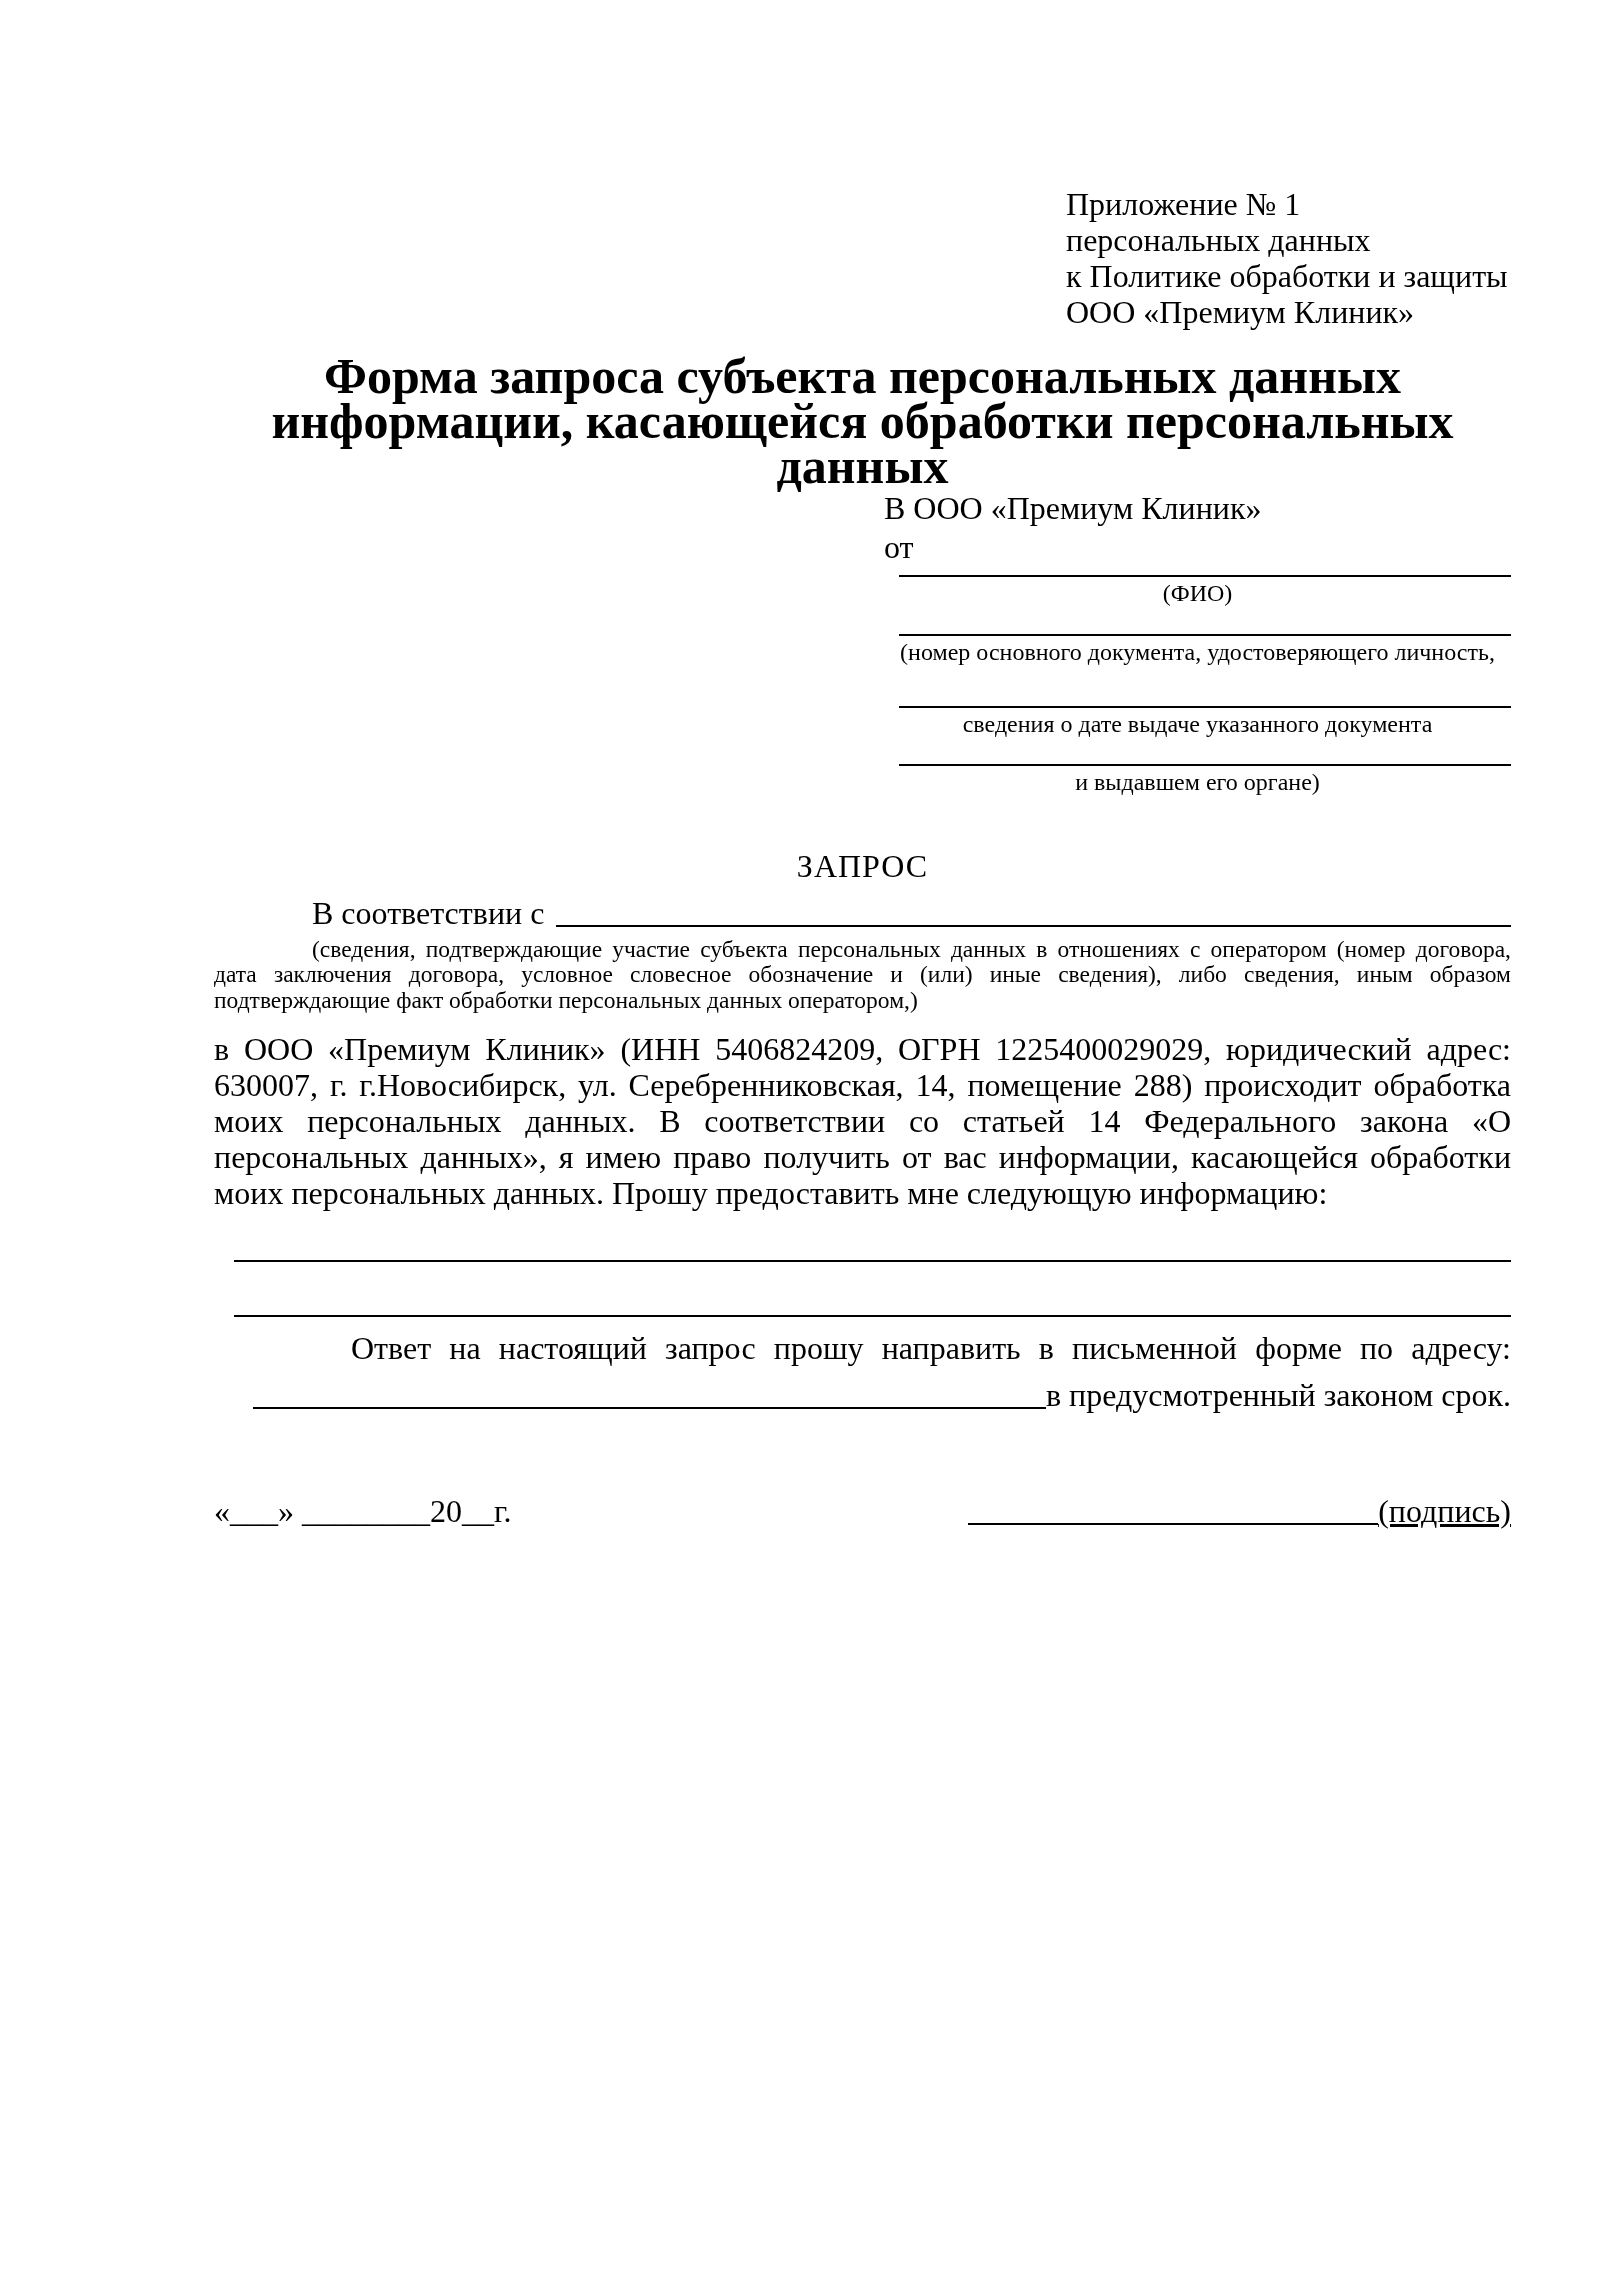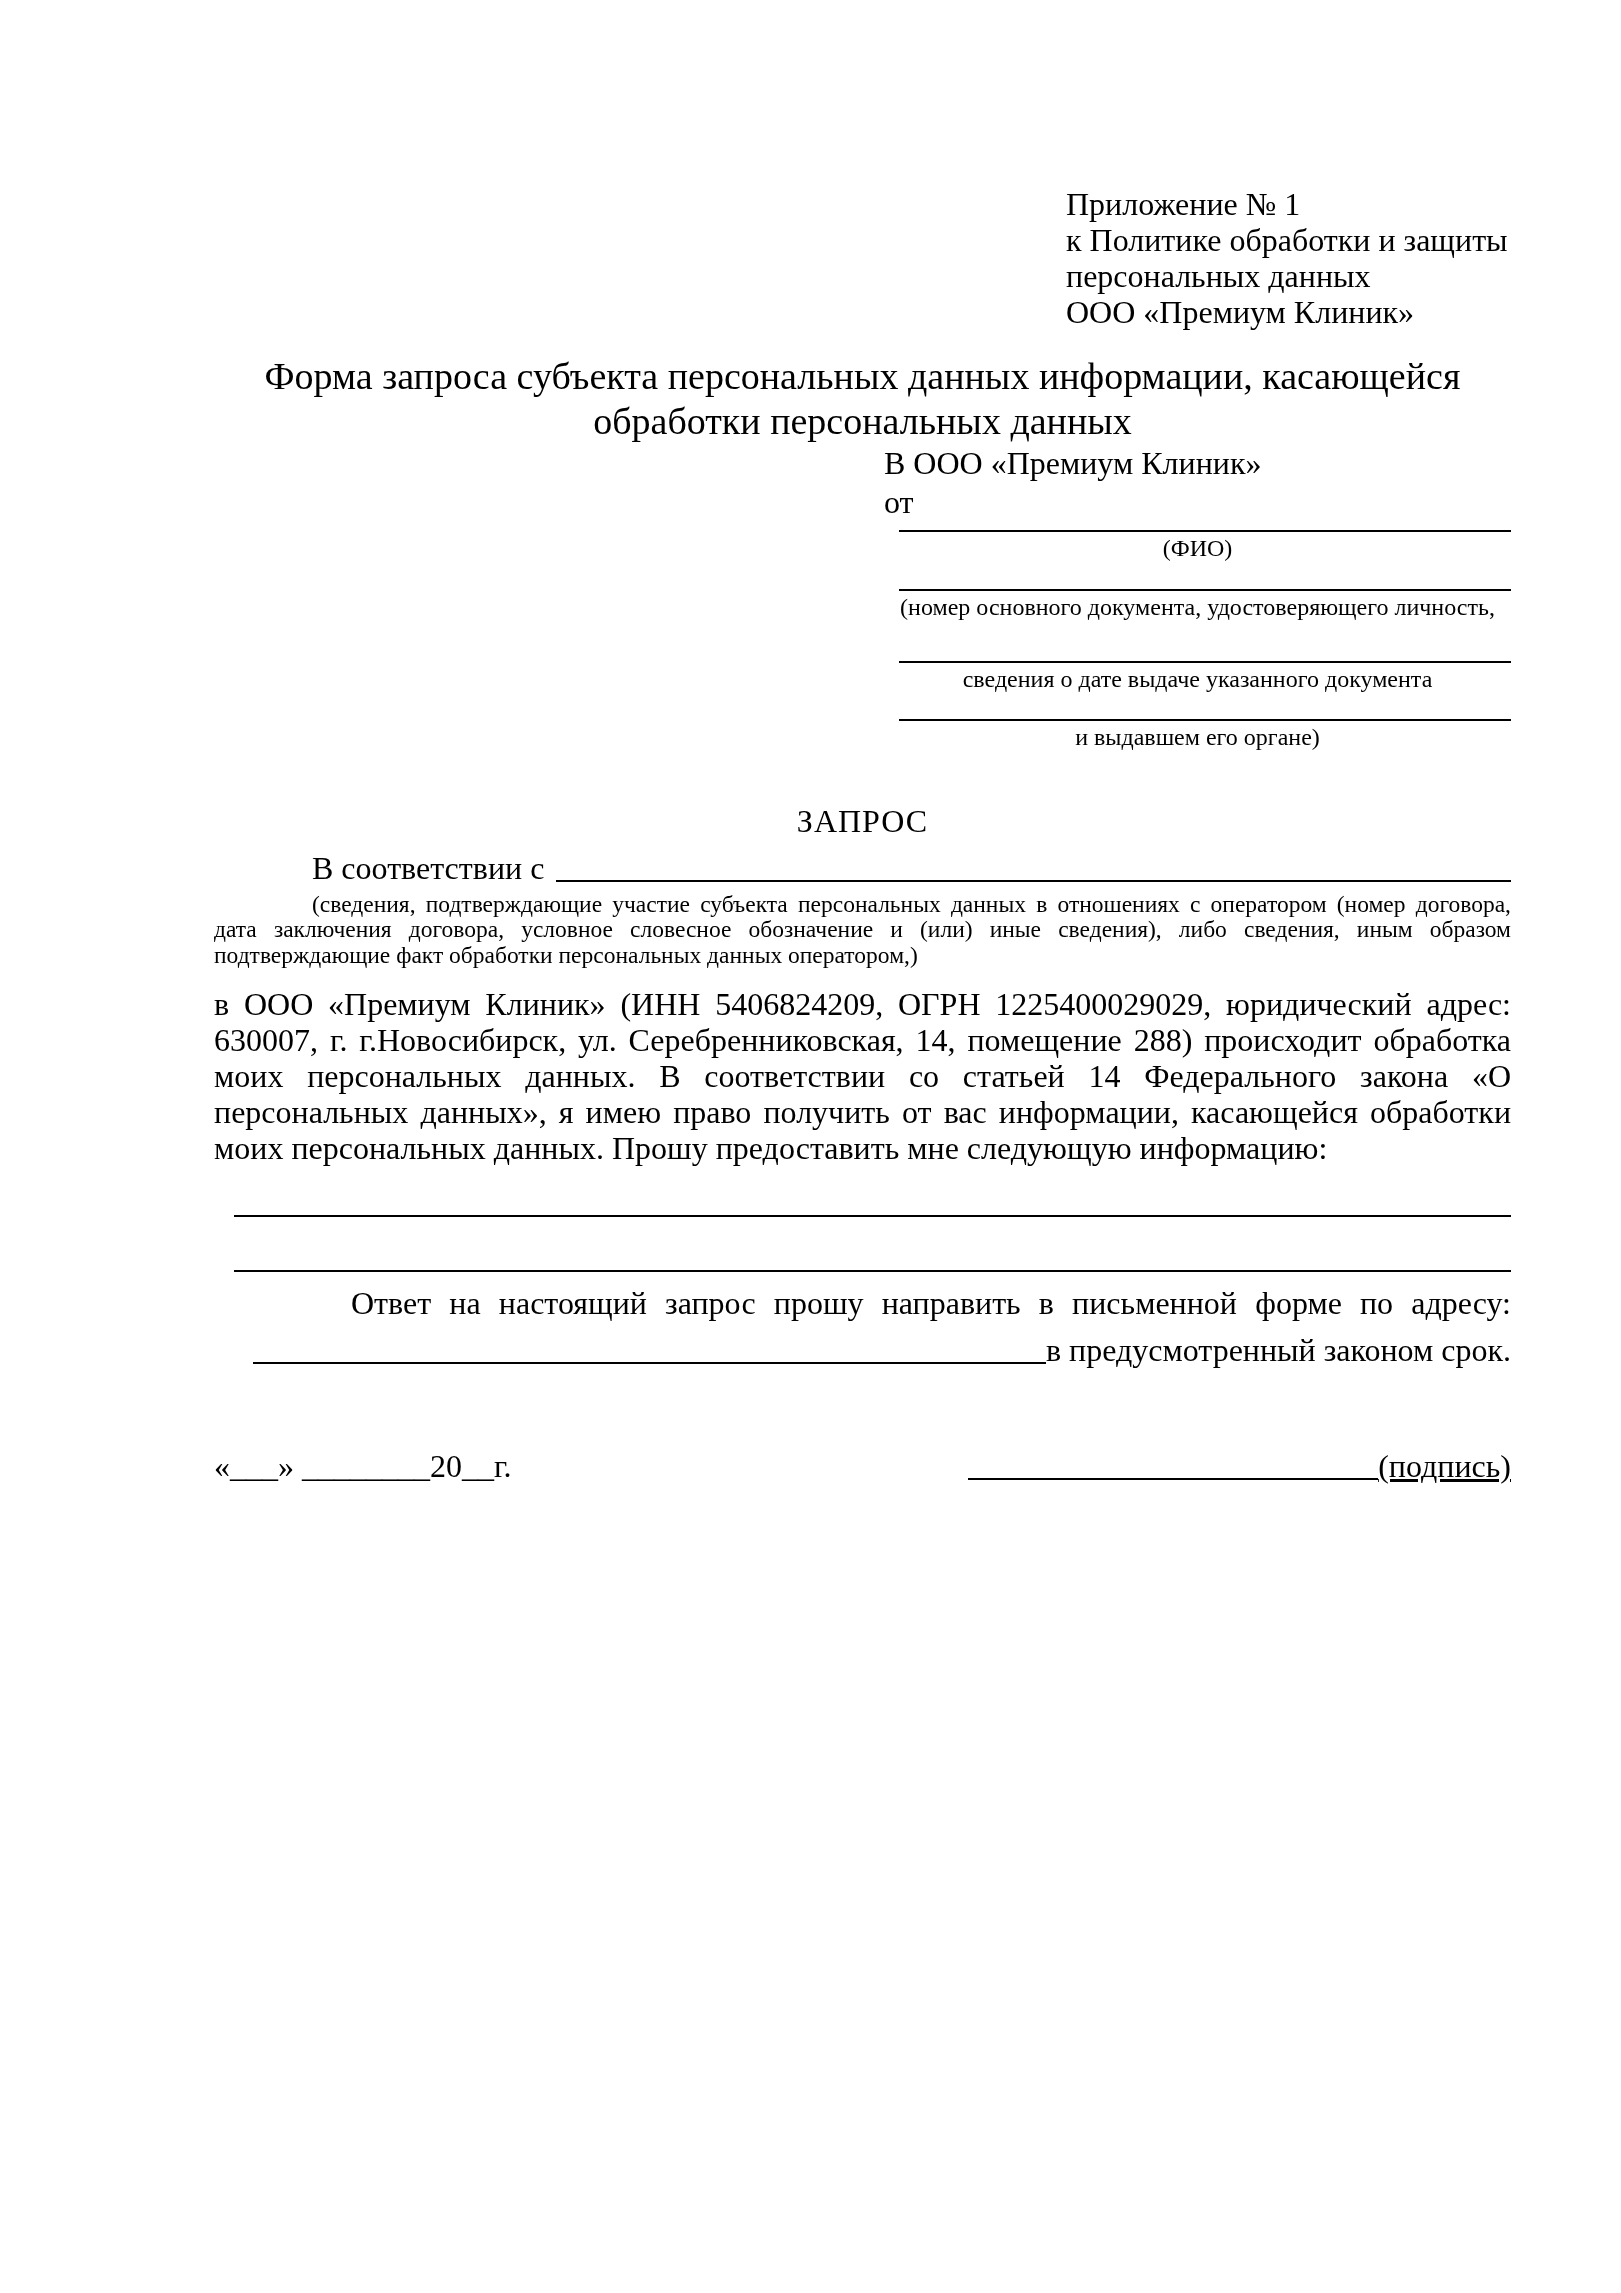--- a/index.html
+++ b/index.html
@@ -13,22 +13,22 @@
     font-size:32px;line-height:36px;
     box-sizing:border-box;
     padding:186px 110px 12px 214px;
     overflow:hidden;
   }
   .appendix{margin-left:852px;}
   .appendix div{white-space:nowrap;}
   .doc-title{
     margin-top:23.5px;
     text-align:center;
-    font-weight:normal;
-    font-size:38px;line-height:45px;
+    font-weight:bold;
+    font-size:50px;line-height:45px;
   }
   .addressee{margin-left:670px;width:627px;}
   .addr-to{line-height:39px;white-space:nowrap;}
   .addr-from{line-height:39px;}
   .field-line{height:8.8px;border-bottom:2.9px solid #000;margin-left:14.7px;}
   .field-line.g26{height:25.5px;}
   .field-line.g40{height:39px;}
   .field-caption{
     text-align:center;
     font-size:24px;line-height:29px;
@@ -80,22 +80,22 @@
   .sign-part .sign-fill{width:410px;border-bottom:2.9px solid #000;margin-bottom:3.9px;}
   .sign-part .sign-caption{white-space:nowrap;}
 </style>
 </head>
 <body>
 
 <div class="page">
 
   <div class="appendix">
     <div>Приложение № 1</div>
+    <div>персональных данных</div>
     <div>к Политике обработки и защиты</div>
-    <div>персональных данных</div>
     <div>ООО «Премиум Клиник»</div>
   </div>
 
   <div class="doc-title">Форма запроса субъекта персональных данных информации, касающейся обработки персональных данных</div>
 
   <div class="addressee">
     <div class="addr-to">В ООО «Премиум Клиник»</div>
     <div class="addr-from">от</div>
 
     <div class="field-line"></div>

